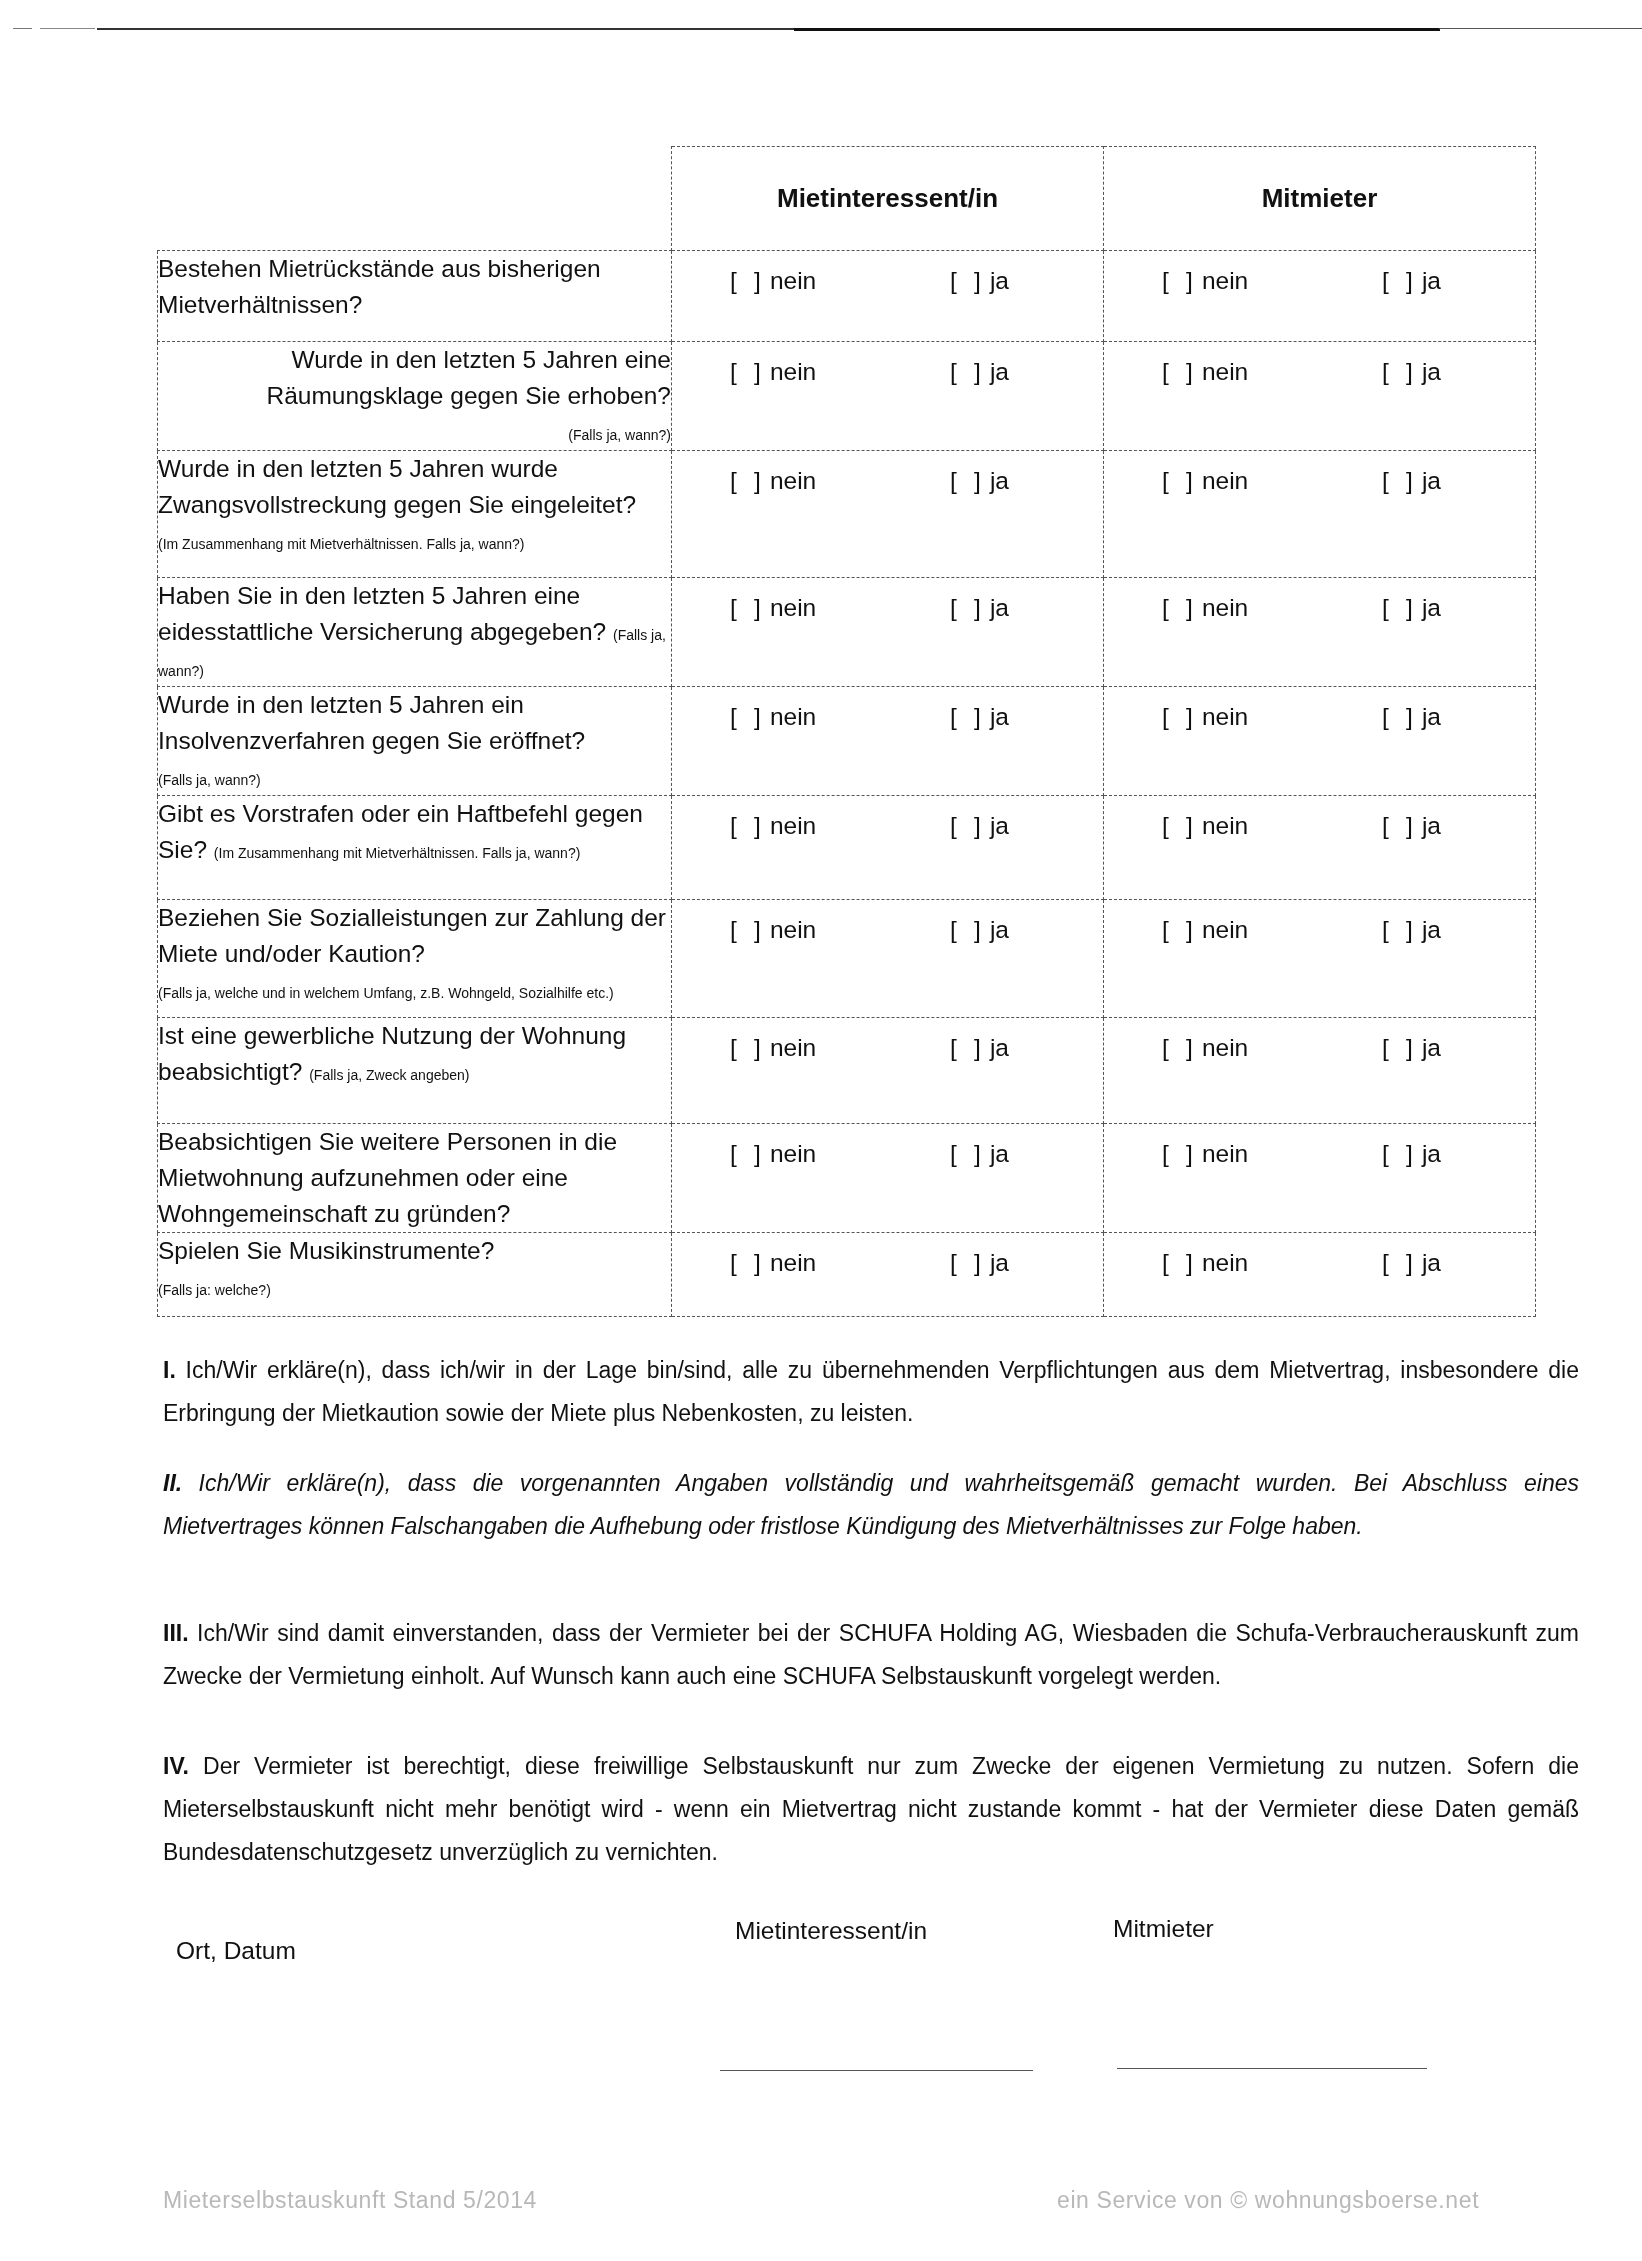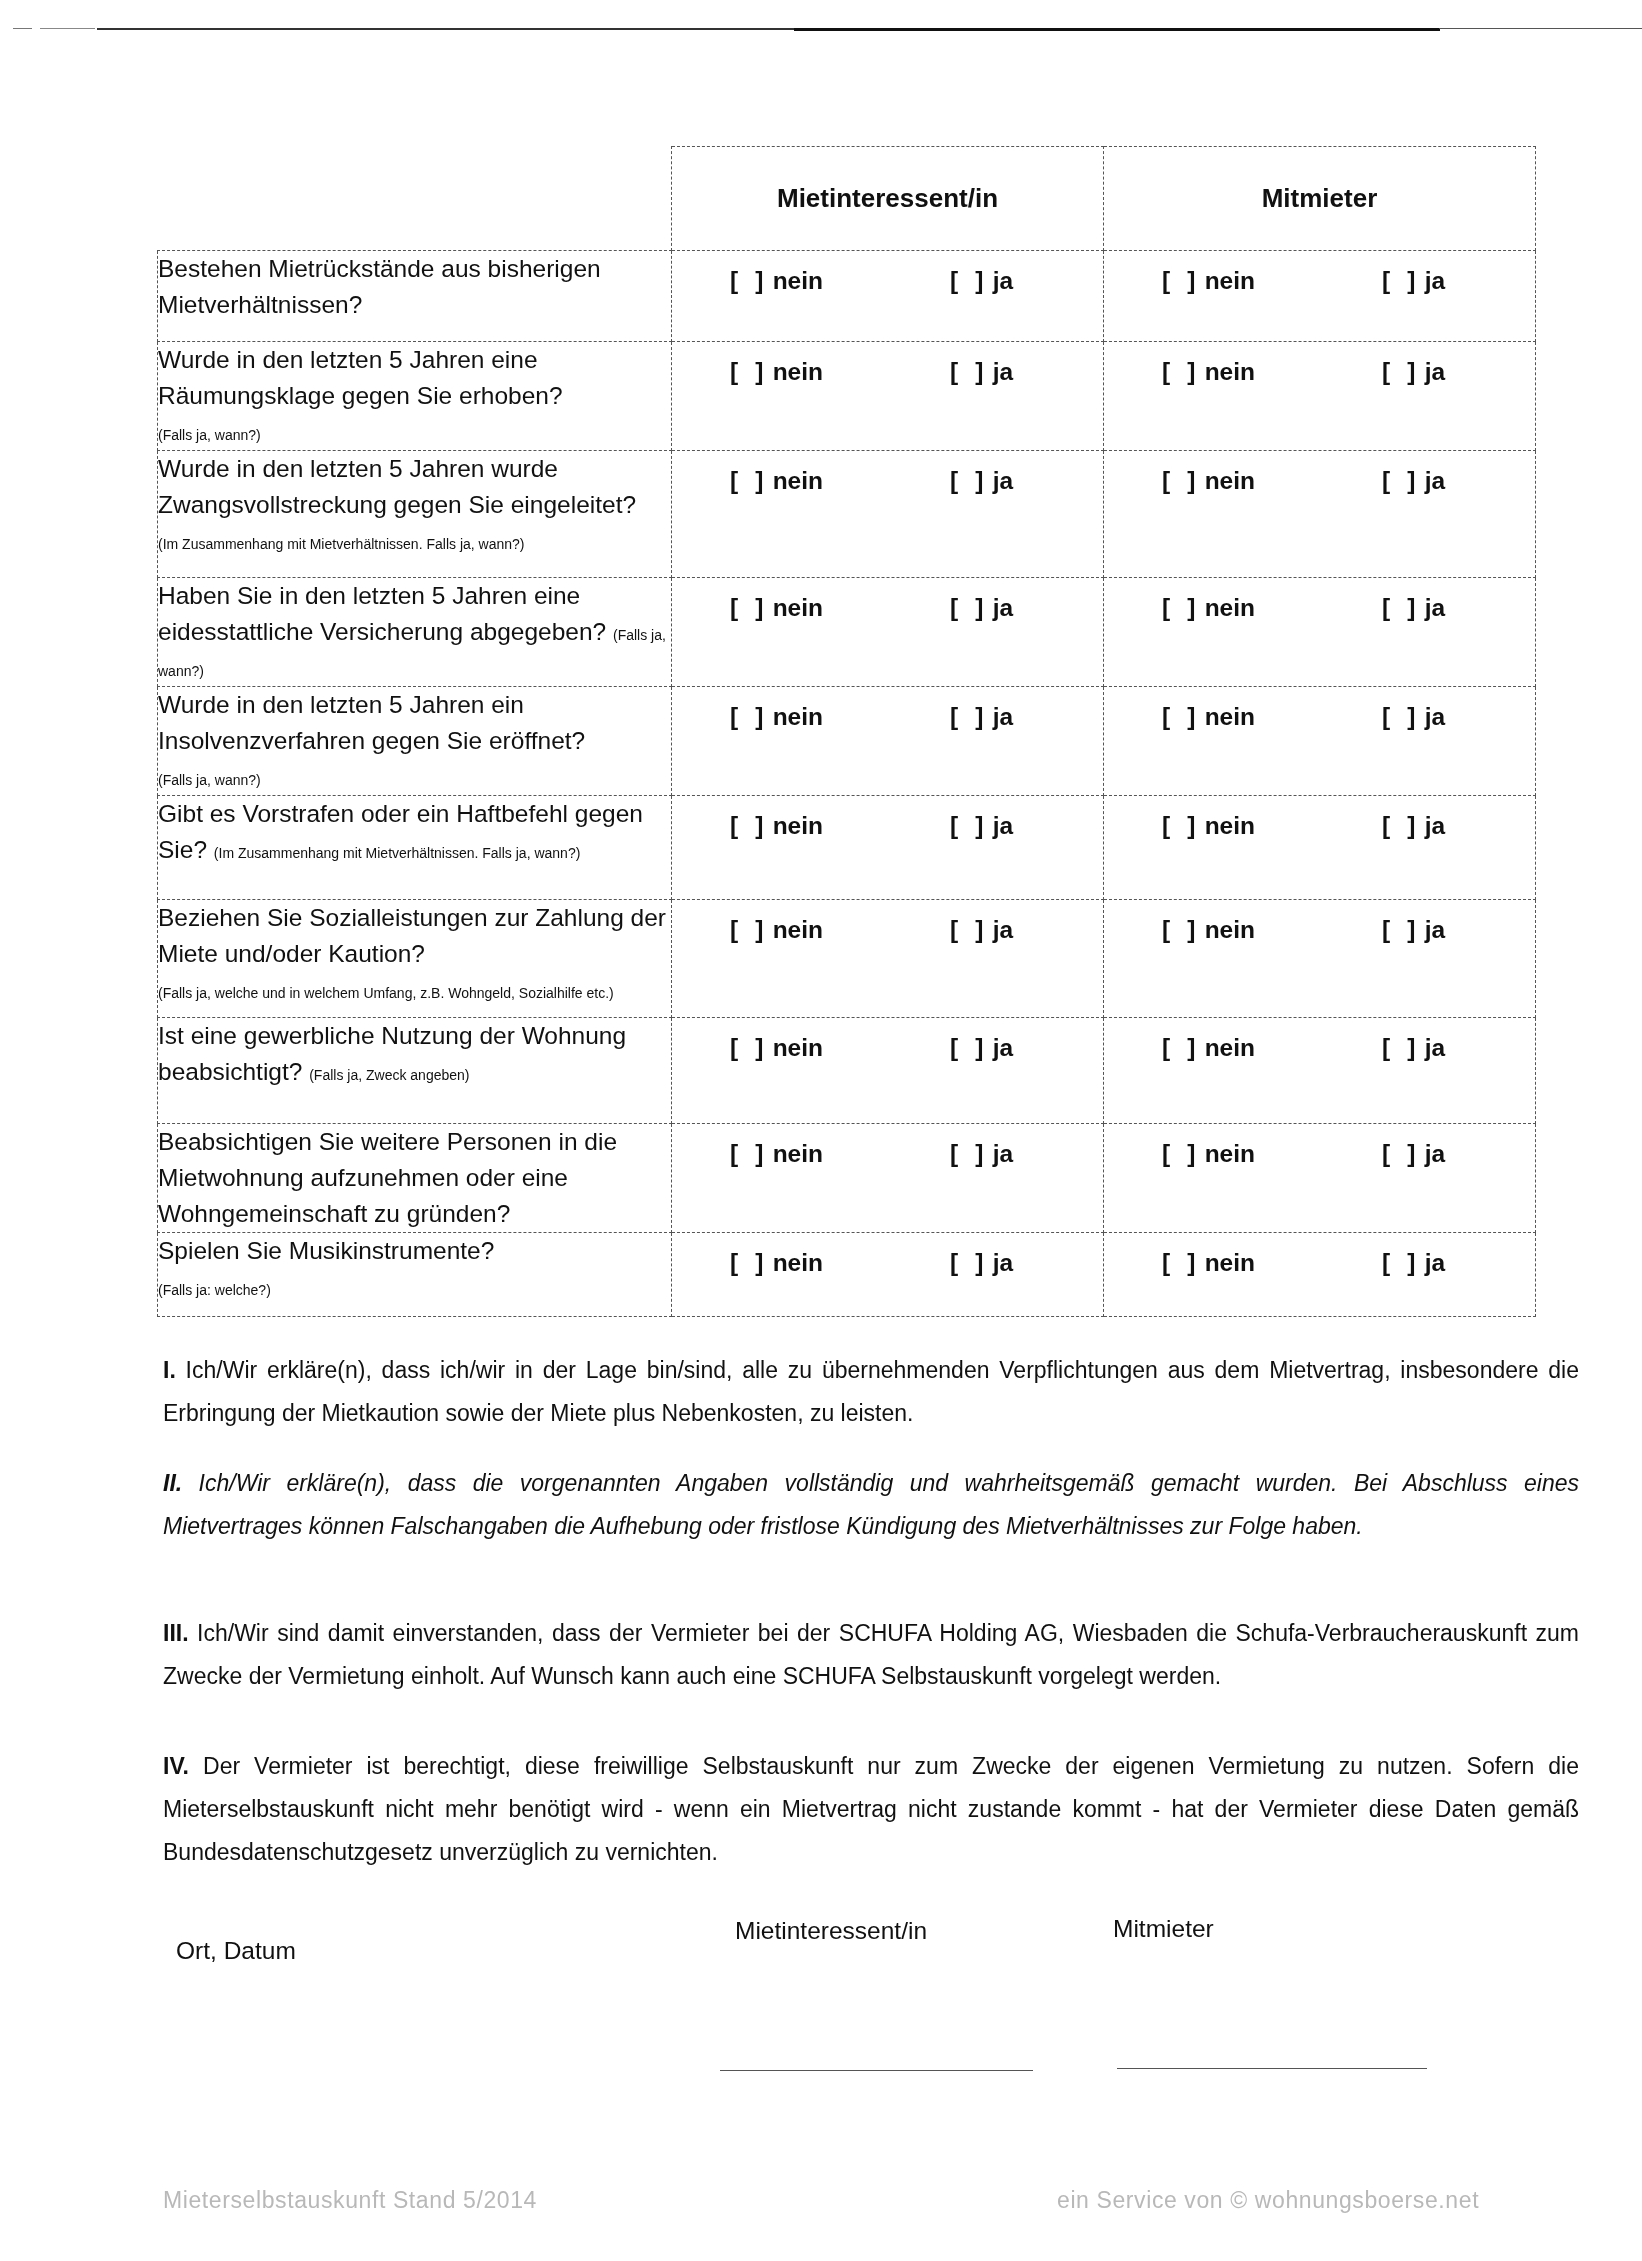--- a/index.html
+++ b/index.html
@@ -23,21 +23,21 @@
     border: 1.3px dashed #555; vertical-align: top; padding: 0;
   }
   .qtable th { font-weight: bold; font-size: 26px; text-align: center; vertical-align: middle; height: 103px; }
   .qtable th.blank { border-top: none; border-left: none; }
   .col-q { width: 514px; }
   .col-a { width: 432px; }
   .col-b { width: 432px; }
   .qcell { padding: 5.2px 7.7px 3.9px 9px; font-size: 24.5px; line-height: 36px; }
   .qcell b { font-weight: normal; }
   .qcell .note { font-size: 14px; line-height: 19.4px; }
-  .acell { position: relative; font-weight: bold; }
+  .acell { position: relative; }
   .opt { position: absolute; top: 15.5px; font-size: 24.5px; white-space: nowrap; }
   .opt.nein { left: 58px; }
   .opt.ja { left: 278px; }
   .bracket { letter-spacing: 5.2px; margin-right: 3.9px; }
 
   .decl {
     position: absolute; left: 163px; width: 1416px; font-size: 23px; line-height: 43px;
     text-align: justify; margin: 0;
   }
   .decl b { font-weight: bold; }
@@ -73,21 +73,21 @@
         <td class="qcell"><span>Bestehen </span><b>Mietrückstände</b><span> aus bisherigen Mietverhältnissen?</span></td>
         <td class="acell">
           <span class="opt nein"><span class="bracket">[ ]</span><span>nein</span></span>
           <span class="opt ja"><span class="bracket">[ ]</span><span>ja</span></span>
         </td>
         <td class="acell">
           <span class="opt nein"><span class="bracket">[ ]</span><span>nein</span></span>
           <span class="opt ja"><span class="bracket">[ ]</span><span>ja</span></span>
         </td>
       </tr>
-      <tr style="height: 104px;">
+      <tr style="height: 104px; text-align: right;">
         <td class="qcell"><span>Wurde in den letzten 5 Jahren eine </span><b>Räumungsklage</b><span> gegen Sie erhoben?</span> <br><span class="note">(Falls  ja, wann?)</span></td>
         <td class="acell">
           <span class="opt nein"><span class="bracket">[ ]</span><span>nein</span></span>
           <span class="opt ja"><span class="bracket">[ ]</span><span>ja</span></span>
         </td>
         <td class="acell">
           <span class="opt nein"><span class="bracket">[ ]</span><span>nein</span></span>
           <span class="opt ja"><span class="bracket">[ ]</span><span>ja</span></span>
         </td>
       </tr>

